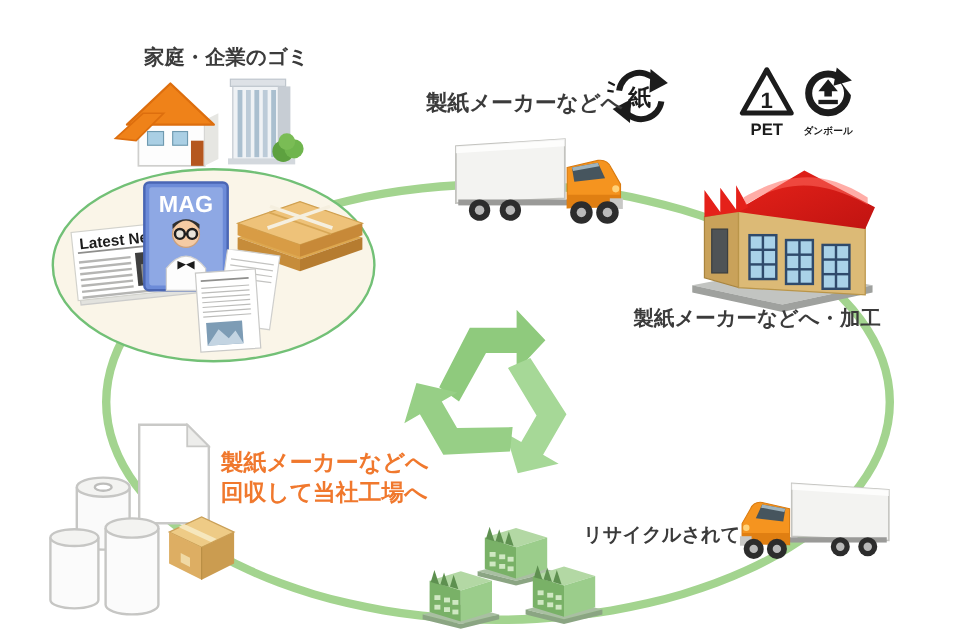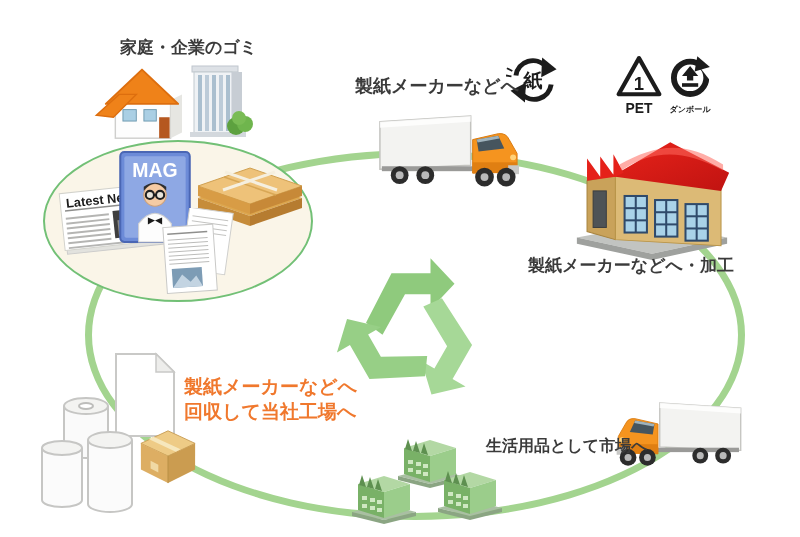--- a/index.html
+++ b/index.html
@@ -324,21 +324,21 @@
               <rect x="25" y="42" width="5" height="4"></rect>
           </g>
         </g>
       </defs>
       <use href="#mill" transform="translate(46,0)"></use>
       <use href="#mill" transform="translate(0,36)"></use>
       <use href="#mill" transform="translate(86,32)"></use>
     </svg>
   </div>
 
-  <div class="abs lbl lbl-papermaker">生活用品として市場へ</div>
+  <div class="abs lbl lbl-papermaker">リサイクルされて</div>
 
   <div class="abs icon z4 flip" style="left:614px;top:394px;width:132px;height:74px">
     <svg viewBox="0 0 150 84">
         <use href="#truck-sym"></use>
       </svg>
   </div>
 
 </div>
 
 </body></html>

